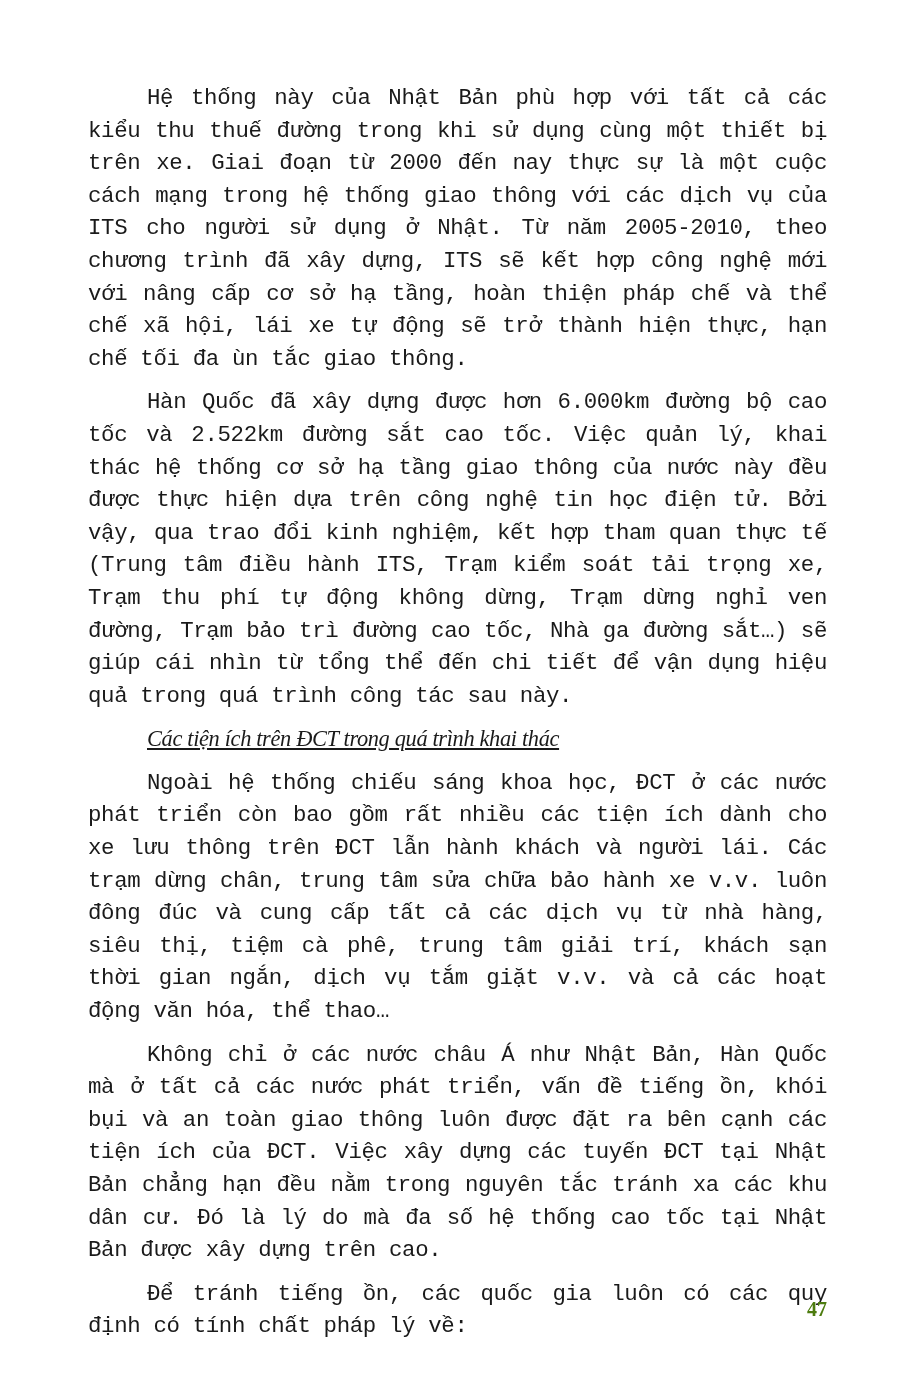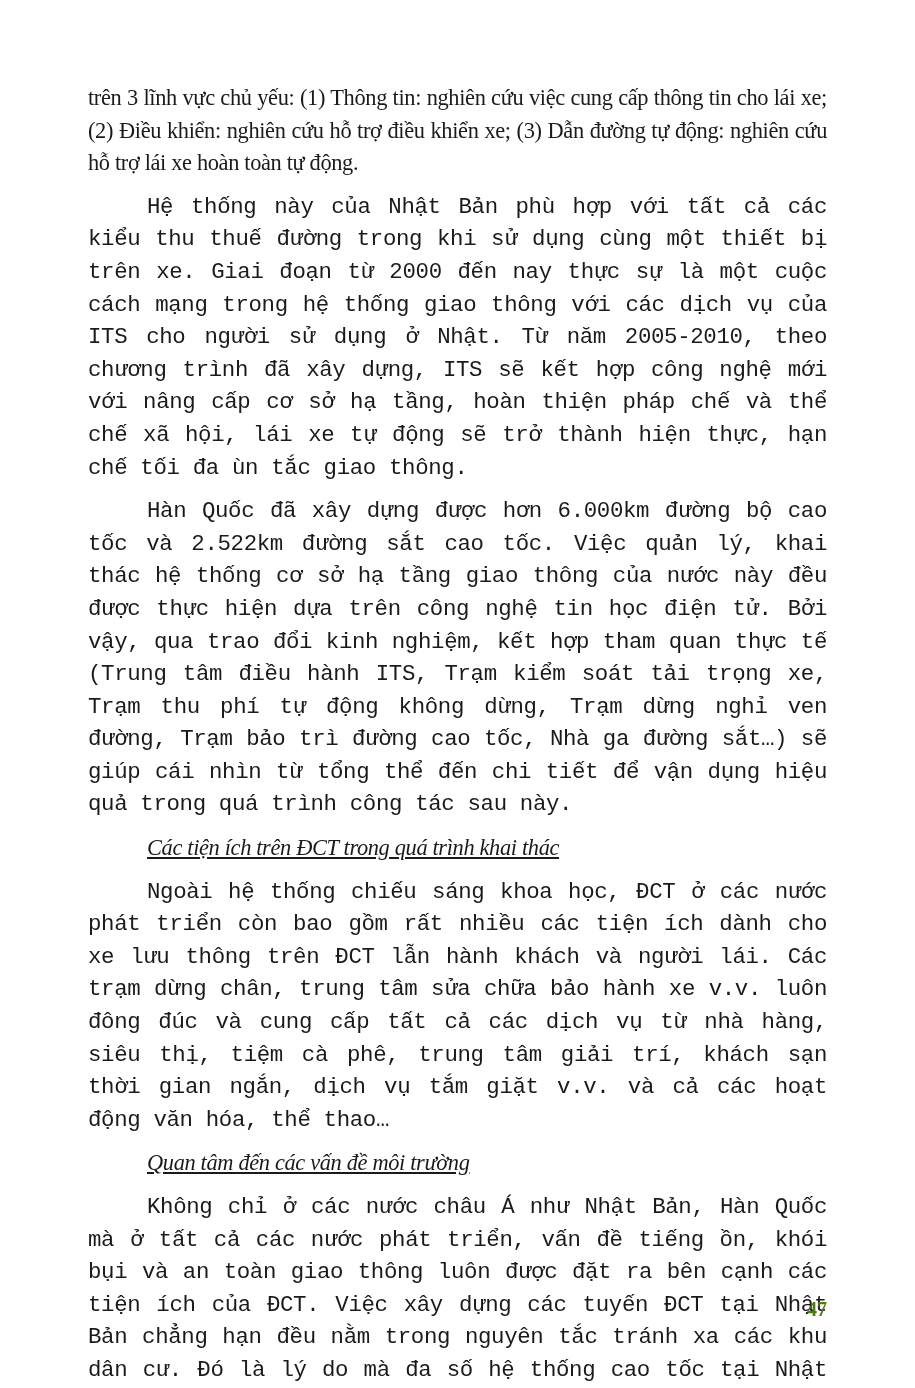--- a/index.html
+++ b/index.html
@@ -51,23 +51,21 @@
       font-weight: bold;
       font-family: "Liberation Serif", serif;
       color: #4d7c0f;
       margin-left: 20px;
     }
   </style>
 </head>
 <body>
 
 <div class="page">
-  <p class="para">trên 3 lĩnh vực chủ yếu: (1) Thông tin: nghiên cứu việc cung cấp thông tin cho lái xe; (2) Điều khiển: nghiên cứu hỗ trợ điều khiển xe; (3) Dẫn đường tự động: nghiên cứu hỗ trợ lái xe hoàn toàn tự động.</p>
   <p class="para indent">Hệ thống này của Nhật Bản phù hợp với tất cả các kiểu thu thuế đường trong khi sử dụng cùng một thiết bị trên xe. Giai đoạn từ 2000 đến nay thực sự là một cuộc cách mạng trong hệ thống giao thông với các dịch vụ của ITS cho người sử dụng ở Nhật. Từ năm 2005-2010, theo chương trình đã xây dựng, ITS sẽ kết hợp công nghệ mới với nâng cấp cơ sở hạ tầng, hoàn thiện pháp chế và thể chế xã hội, lái xe tự động sẽ trở thành hiện thực, hạn chế tối đa ùn tắc giao thông.</p>
   <p class="para indent">Hàn Quốc đã xây dựng được hơn 6.000km đường bộ cao tốc và 2.522km đường sắt cao tốc. Việc quản lý, khai thác hệ thống cơ sở hạ tầng giao thông của nước này đều được thực hiện dựa trên công nghệ tin học điện tử. Bởi vậy, qua trao đổi kinh nghiệm, kết hợp tham quan thực tế (Trung tâm điều hành ITS, Trạm kiểm soát tải trọng xe, Trạm thu phí tự động không dừng, Trạm dừng nghỉ ven đường, Trạm bảo trì đường cao tốc, Nhà ga đường sắt…) sẽ giúp cái nhìn từ tổng thể đến chi tiết để vận dụng hiệu quả trong quá trình công tác sau này.</p>
   <p class="heading">Các tiện ích trên ĐCT trong quá trình khai thác</p>
   <p class="para indent">Ngoài hệ thống chiếu sáng khoa học, ĐCT ở các nước phát triển còn bao gồm rất nhiều các tiện ích dành cho xe lưu thông trên ĐCT lẫn hành khách và người lái. Các trạm dừng chân, trung tâm sửa chữa bảo hành xe v.v. luôn đông đúc và cung cấp tất cả các dịch vụ từ nhà hàng, siêu thị, tiệm cà phê, trung tâm giải trí, khách sạn thời gian ngắn, dịch vụ tắm giặt v.v. và cả các hoạt động văn hóa, thể thao…</p>
-  <p class="heading">Quan tâm đến các vấn đề môi trường</p>
   <p class="para indent">Không chỉ ở các nước châu Á như Nhật Bản, Hàn Quốc mà ở tất cả các nước phát triển, vấn đề tiếng ồn, khói bụi và an toàn giao thông luôn được đặt ra bên cạnh các tiện ích của ĐCT. Việc xây dựng các tuyến ĐCT tại Nhật Bản chẳng hạn đều nằm trong nguyên tắc tránh xa các khu dân cư. Đó là lý do mà đa số hệ thống cao tốc tại Nhật Bản được xây dựng trên cao.</p>
   <p class="para indent">Để tránh tiếng ồn, các quốc gia luôn có các quy định có tính chất pháp lý về:</p>
 </div>
 
 <div class="page-number">47</div>
 
 </body></html>

